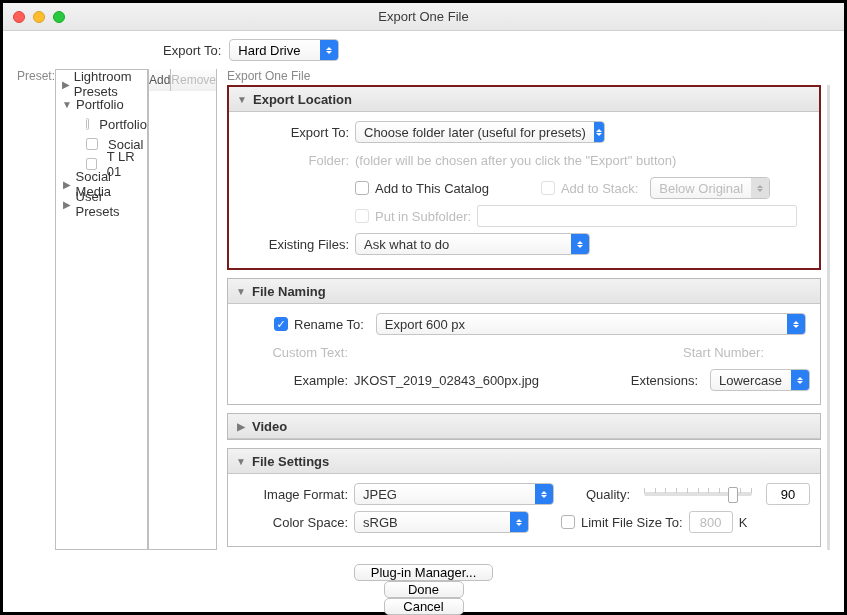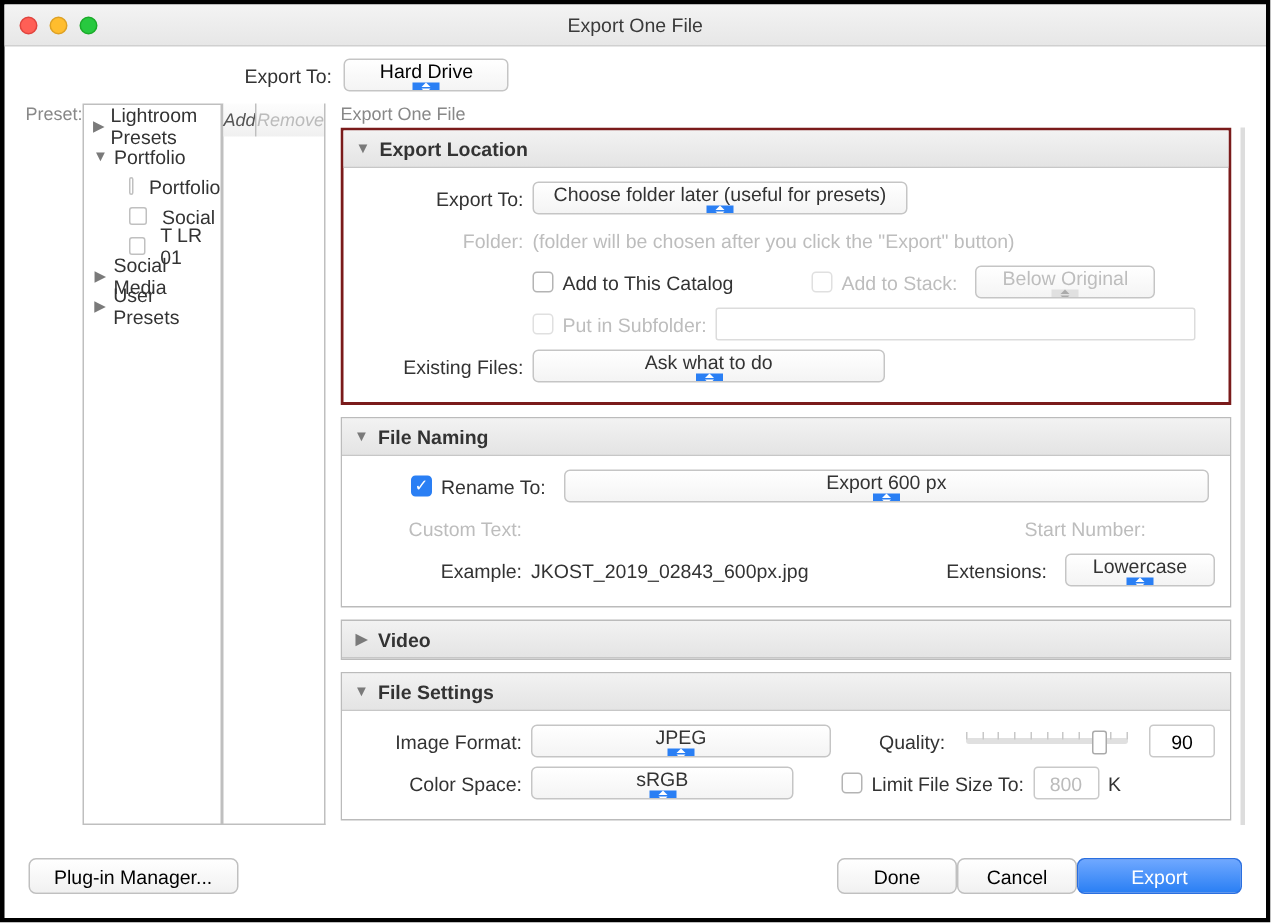--- a/index.html
+++ b/index.html
@@ -14,50 +14,50 @@
   .title {position:absolute; left:0; right:0; text-align:center; font-size:13px; color:#3a3a3a;}
   .toprow { height:38px; display:flex; align-items:center; gap:8px; padding-left:160px; }
   .toprow .lbl { font-size:13px; color:#333;}
   .body { flex:1; display:flex; padding:0 14px 14px 14px; gap:10px; min-height:0;}
   .left { width:200px; display:flex; flex-direction:row;}
   .presetlbl { font-size:12px; color:#888; padding-bottom:2px;}
   .tree { flex:1; border:1px solid #bfbfbf; background:#fff; font-size:13px; color:#333; padding:4px 0; overflow:auto;}
   .tnode { display:flex; align-items:center; height:20px; padding-left:6px; gap:4px;}
   .tri {font-size:10px; color:#7a7a7a; width:10px; display:inline-block; text-align:center;}
   .chk {width:12px;height:12px;border:1px solid #c0c0c0;border-radius:2px;display:inline-block;margin-left:14px;}
-  .addrem { display:flex; border:1px solid #bfbfbf; border-top:none;font-style:italic;}
+  .addrem { display:flex; border:1px solid #bfbfbf; border-top:none;}
   .addrem .btn { flex:1; height:22px; font-size:12px; background:linear-gradient(#fdfdfd,#f0f0f0); display:flex;align-items:center;justify-content:center; color:#555;}
   .addrem .btn + .btn { border-left:1px solid #bfbfbf; color:#bbb;}
   .right { flex:1; display:flex; flex-direction:column; min-height:0;}
   .eoflbl { font-size:12px; color:#888; padding-bottom:2px;}
   .scrollwrap { flex:1; display:flex; border-right:3px solid #ddd; padding-right:6px; }
   .panels { flex:1; display:flex; flex-direction:column; gap:8px; overflow:hidden;}
   .panel { border:1px solid #bbb; }
   .panel.red { border:2px solid #7a1b1b; }
   .phdr { height:25px; background:linear-gradient(#f2f2f2,#e4e4e4); border-bottom:1px solid #c7c7c7; display:flex; align-items:center; gap:6px; padding:0 8px; font-size:13px; font-weight:600; color:#333;}
   .pbody { padding:6px 10px 10px 10px; font-size:13px; color:#333;}
   .row { display:flex; align-items:center; min-height:28px; gap:6px;}
   .rlab { width:110px; text-align:right; font-size:13px; color:#333;}
   .rlab.dis { color:#bdbdbd;}
-  .sel { display:inline-flex; align-items:center; border:1px solid #c5c5c5; border-radius:4px; background:linear-gradient(#ffffff,#f4f4f4); height:22px; font-size:13px; overflow:hidden;flex-direction:column;}
+  .sel { display:inline-flex; align-items:center; border:1px solid #c5c5c5; border-radius:4px; background:linear-gradient(#ffffff,#f4f4f4); height:22px; font-size:13px; overflow:hidden;}
   .sel .txt { padding:0 8px; flex:1; white-space:nowrap;}
   .sel .arrw { width:18px; height:100%; background:#2a7ff4; display:flex; flex-direction:column; align-items:center; justify-content:center;}
   .sel .arrw:before,.sel .arrw:after{content:"";width:0;height:0;border-left:3px solid transparent;border-right:3px solid transparent;}
   .sel .arrw:before{border-bottom:3px solid #fff;margin-bottom:1px;}
   .sel .arrw:after{border-top:3px solid #fff;}
   .sel.dis .arrw{background:#e0e0e0;}
   .sel.dis .arrw:before{border-bottom-color:#aaa;}
   .sel.dis .arrw:after{border-top-color:#aaa;}
   .sel.dis .txt{color:#bdbdbd;}
   .ck { width:14px; height:14px; border:1px solid #b4b4b4; border-radius:3px; display:inline-flex; align-items:center; justify-content:center; background:#fff;}
   .ck.on { background:#2a7ff4; border-color:#2a7ff4; color:#fff; font-size:11px; line-height:1;}
   .ck.dis { border-color:#e0e0e0;}
   .hint { color:#bdbdbd; font-size:13px;}
   .txtin { border:1px solid #dcdcdc; height:22px; background:#fff; border-radius:2px;}
-  .footer { height:48px; border-top:0; display:flex; align-items:center; padding:0 16px 8px 16px; }
+  .footer { height:48px; border-top:0; display:flex; align-items:center; padding:0 16px 8px 16px; flex-direction:column;}
   .footer .spacer{flex:1;}
   .macbtn { height:24px; padding:0 16px; font-size:13px; border:1px solid #c0c0c0; border-radius:5px; background:linear-gradient(#ffffff,#f1f1f1); display:inline-flex; align-items:center; justify-content:center; min-width:80px;}
   .macbtn.primary { background:linear-gradient(#6fa8ff,#2a7ff4); color:#fff; border:1px solid #2a6fe0;}
   .slider { flex:1; height:20px; position:relative; display:flex; align-items:center; margin:0 8px;}
   .slider .track { height:4px; background:#e0e0e0; border-radius:2px; flex:1; position:relative;}
   .slider .ticks { position:absolute; top:-4px; left:0; right:0; height:4px; display:flex; justify-content:space-between;}
   .slider .ticks span{width:1px;height:5px;background:#c8c8c8;display:block;}
   .slider .thumb { position:absolute; top:-5px; width:10px; height:16px; background:#fff; border:1px solid #aaa; border-radius:2px; }
   .numin { width:44px; height:22px; border:1px solid #c9c9c9; border-radius:3px; text-align:center; font-size:13px;}
 </style>

